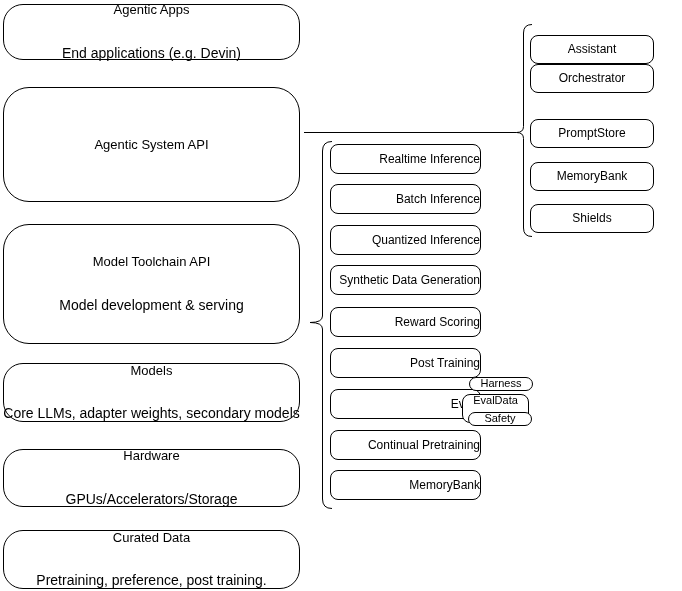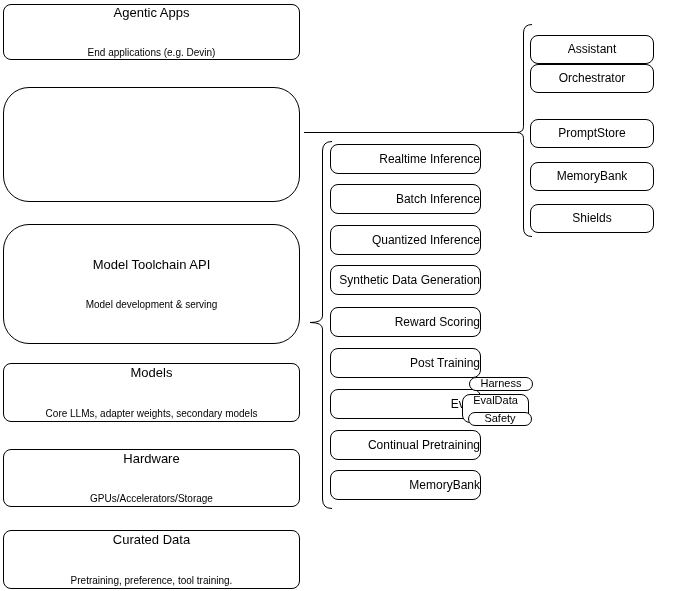--- a/index.html
+++ b/index.html
@@ -6,24 +6,24 @@
   html,body { width:682px; height:591px; background:#ffffff; overflow:hidden; }
   body { position:relative; font-family:"Liberation Sans", sans-serif; color:#000; }
   #canvas { position:absolute; inset:0; width:682px; height:591px; }
   svg.wires { position:absolute; left:0; top:0; pointer-events:none; }
 
   .box {
     position:absolute; background:#fff; border:1px solid #000;
     display:flex; flex-direction:column; align-items:center; justify-content:center;
     text-align:center; line-height:1.2;
   }
-  .lbox { left:3px; width:297px; border-radius:8px; gap:3px; padding:0 10px; }
+  .lbox { left:3px; width:297px; border-radius:20px; gap:3px; padding:0 10px; }
   .lbox.big { border-radius:26px; }
   .ltitle { font-size:13px; white-space:nowrap; }
-  .lsub   { font-size:10px; white-space:nowrap;margin-top:24px; }
+  .lsub   { font-size:14px; white-space:nowrap;margin-top:24px; }
 
   .mbox { left:330px; width:151px; height:30px; border-radius:8px; font-size:12px; white-space:nowrap;align-items:flex-end; }
   .rbox { left:530px; width:124px; height:29px; border-radius:8px; font-size:12px; white-space:nowrap; }
 
   .pill {
     position:absolute; background:#fff; border:1px solid #000; border-radius:8px;
     display:flex; align-items:flex-start; justify-content:center;
     font-size:11px; line-height:1; white-space:nowrap; z-index:5;
   }
 </style>
@@ -37,40 +37,41 @@
     <path d="M332 141.5 Q322.5 141.5 322.5 151 L322.5 316 Q322.5 322.5 310 322.5 Q322.5 322.5 322.5 329 L322.5 499 Q322.5 508.5 332 508.5" fill="none" stroke="#000" stroke-width="1"></path>
     <path d="M532 24.5 Q523.5 24.5 523.5 33 L523.5 126.5 Q523.5 132.5 516.5 132.5 Q523.5 132.5 523.5 138.5 L523.5 228 Q523.5 236.5 532 236.5" fill="none" stroke="#000" stroke-width="1"></path>
   </svg>
 
   <div class="box lbox" style="top:4px;height:56px">
     <div class="ltitle">Agentic Apps</div>
     <div class="lsub">End applications (e.g. Devin)</div>
   </div>
 
   <div class="box lbox big" style="top:87px;height:115px">
+    <div class="ltitle">Agentic System API</div>
   </div>
 
   <div class="box lbox big" style="top:224px;height:120px">
     <div class="ltitle">Model Toolchain API</div>
     <div class="lsub">Model development &amp; serving</div>
   </div>
 
   <div class="box lbox" style="top:363px;height:59px">
     <div class="ltitle">Models</div>
     <div class="lsub">Core LLMs, adapter weights, secondary models</div>
   </div>
 
   <div class="box lbox" style="top:449px;height:58px">
     <div class="ltitle">Hardware</div>
     <div class="lsub">GPUs/Accelerators/Storage</div>
   </div>
 
   <div class="box lbox" style="top:530px;height:59px">
     <div class="ltitle">Curated Data</div>
-    <div class="lsub">Pretraining, preference, tool training.</div>
+    <div class="lsub">Pretraining, preference, post training.</div>
   </div>
 
   <div class="box mbox" style="top:144px">
     <span>Realtime Inference</span>
   </div>
   <div class="box mbox" style="top:184px">
     <span>Batch Inference</span>
   </div>
   <div class="box mbox" style="top:225px">
     <span>Quantized Inference</span>

